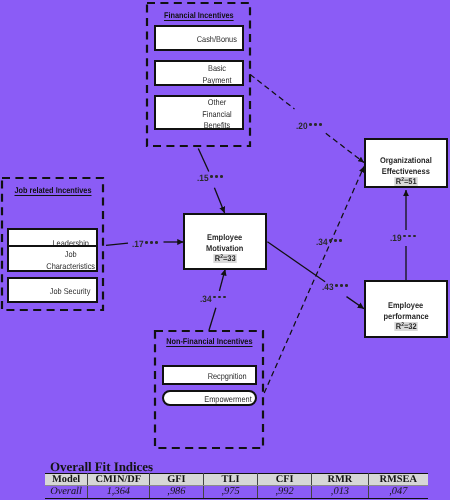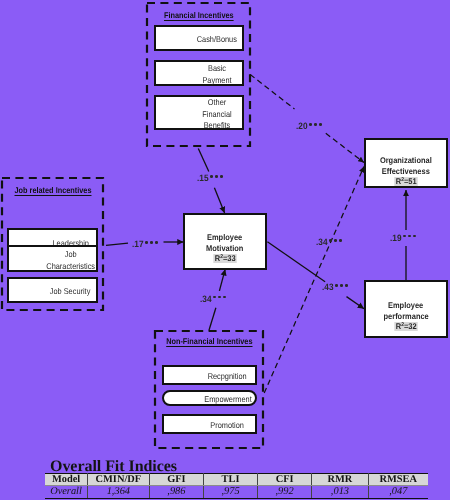--- a/index.html
+++ b/index.html
@@ -40,21 +40,21 @@
       line-height:9px;}
   .plabel > span{display:inline-block;}
   .plabel .num{display:inline-block;transform:scaleX(.9);transform-origin:left center;}
   .plabel .st{display:inline-block;position:relative;top:-2.1px;margin-left:.4px;}
   .plabel .st i{display:inline-block;width:2.7px;height:2.7px;border-radius:50%;
       background:#2a2a2a;margin-right:2.3px;vertical-align:middle;}
 
   
   #fit{position:absolute;left:45px;top:460px;width:383px;}
   #fit .cap{}
-  #fit .cap{font-family:"Liberation Serif",serif;font-weight:bold;font-size:16px;
+  #fit .cap{font-family:"Liberation Serif",serif;font-weight:bold;font-size:13px;
       color:#141414;line-height:13px;padding-left:5px;letter-spacing:-0.05px;}
   #fit table{border-collapse:collapse;width:376.89px;table-layout:fixed;
       font-family:"Liberation Serif",serif;font-size:10.4px;color:#141414;}
   #fit th,#fit td{text-align:center;padding:0;height:10.8px;line-height:11.4px;
       border-left:.9px solid #444;border-right:.9px solid #444;}
   #fit thead th{background:#d7d7d7;font-weight:bold;
       border-top:1.7px solid #111;border-bottom:1.1px solid #8c8c8c;}
   #fit tbody td{border-bottom:1.7px solid #111;font-weight:normal;font-style:italic;}
   #fit th:first-child,#fit td:first-child{border-left:none;}
   #fit th:last-child,#fit td:last-child{border-right:none;}
@@ -127,23 +127,20 @@
 
   <div class="group" style="left:154px;top:330px;width:110px;height:119px;">
     <div class="group-title" style="top:6px;"><span>Non-Financial Incentives</span></div>
   </div>
   <div class="ibox" style="left:162px;top:365px;width:95px;height:20px;">
     <span>Recpgnition</span>
   </div>
   <div class="ibox" style="left:162px;top:390px;width:95px;height:16px;border-radius:10px;">
     <span>Empowerment</span>
   </div>
-  <div class="ibox" style="left:162px;top:414px;width:95px;height:20px;">
-    <span>Promotion</span>
-  </div>
 
   <div class="cbox" style="left:183px;top:213px;width:84px;height:57px;padding-bottom:5px;">
     <span>Employee</span>
     <span>Motivation</span>
     <span class="r2"><span>R</span><sup>2</sup><span>=33</span></span>
   </div>
 
   <div class="cbox" style="left:364px;top:138px;width:84px;height:50px;padding-top:3px;">
     <span>Organizational</span>
     <span>Effectiveness</span>

